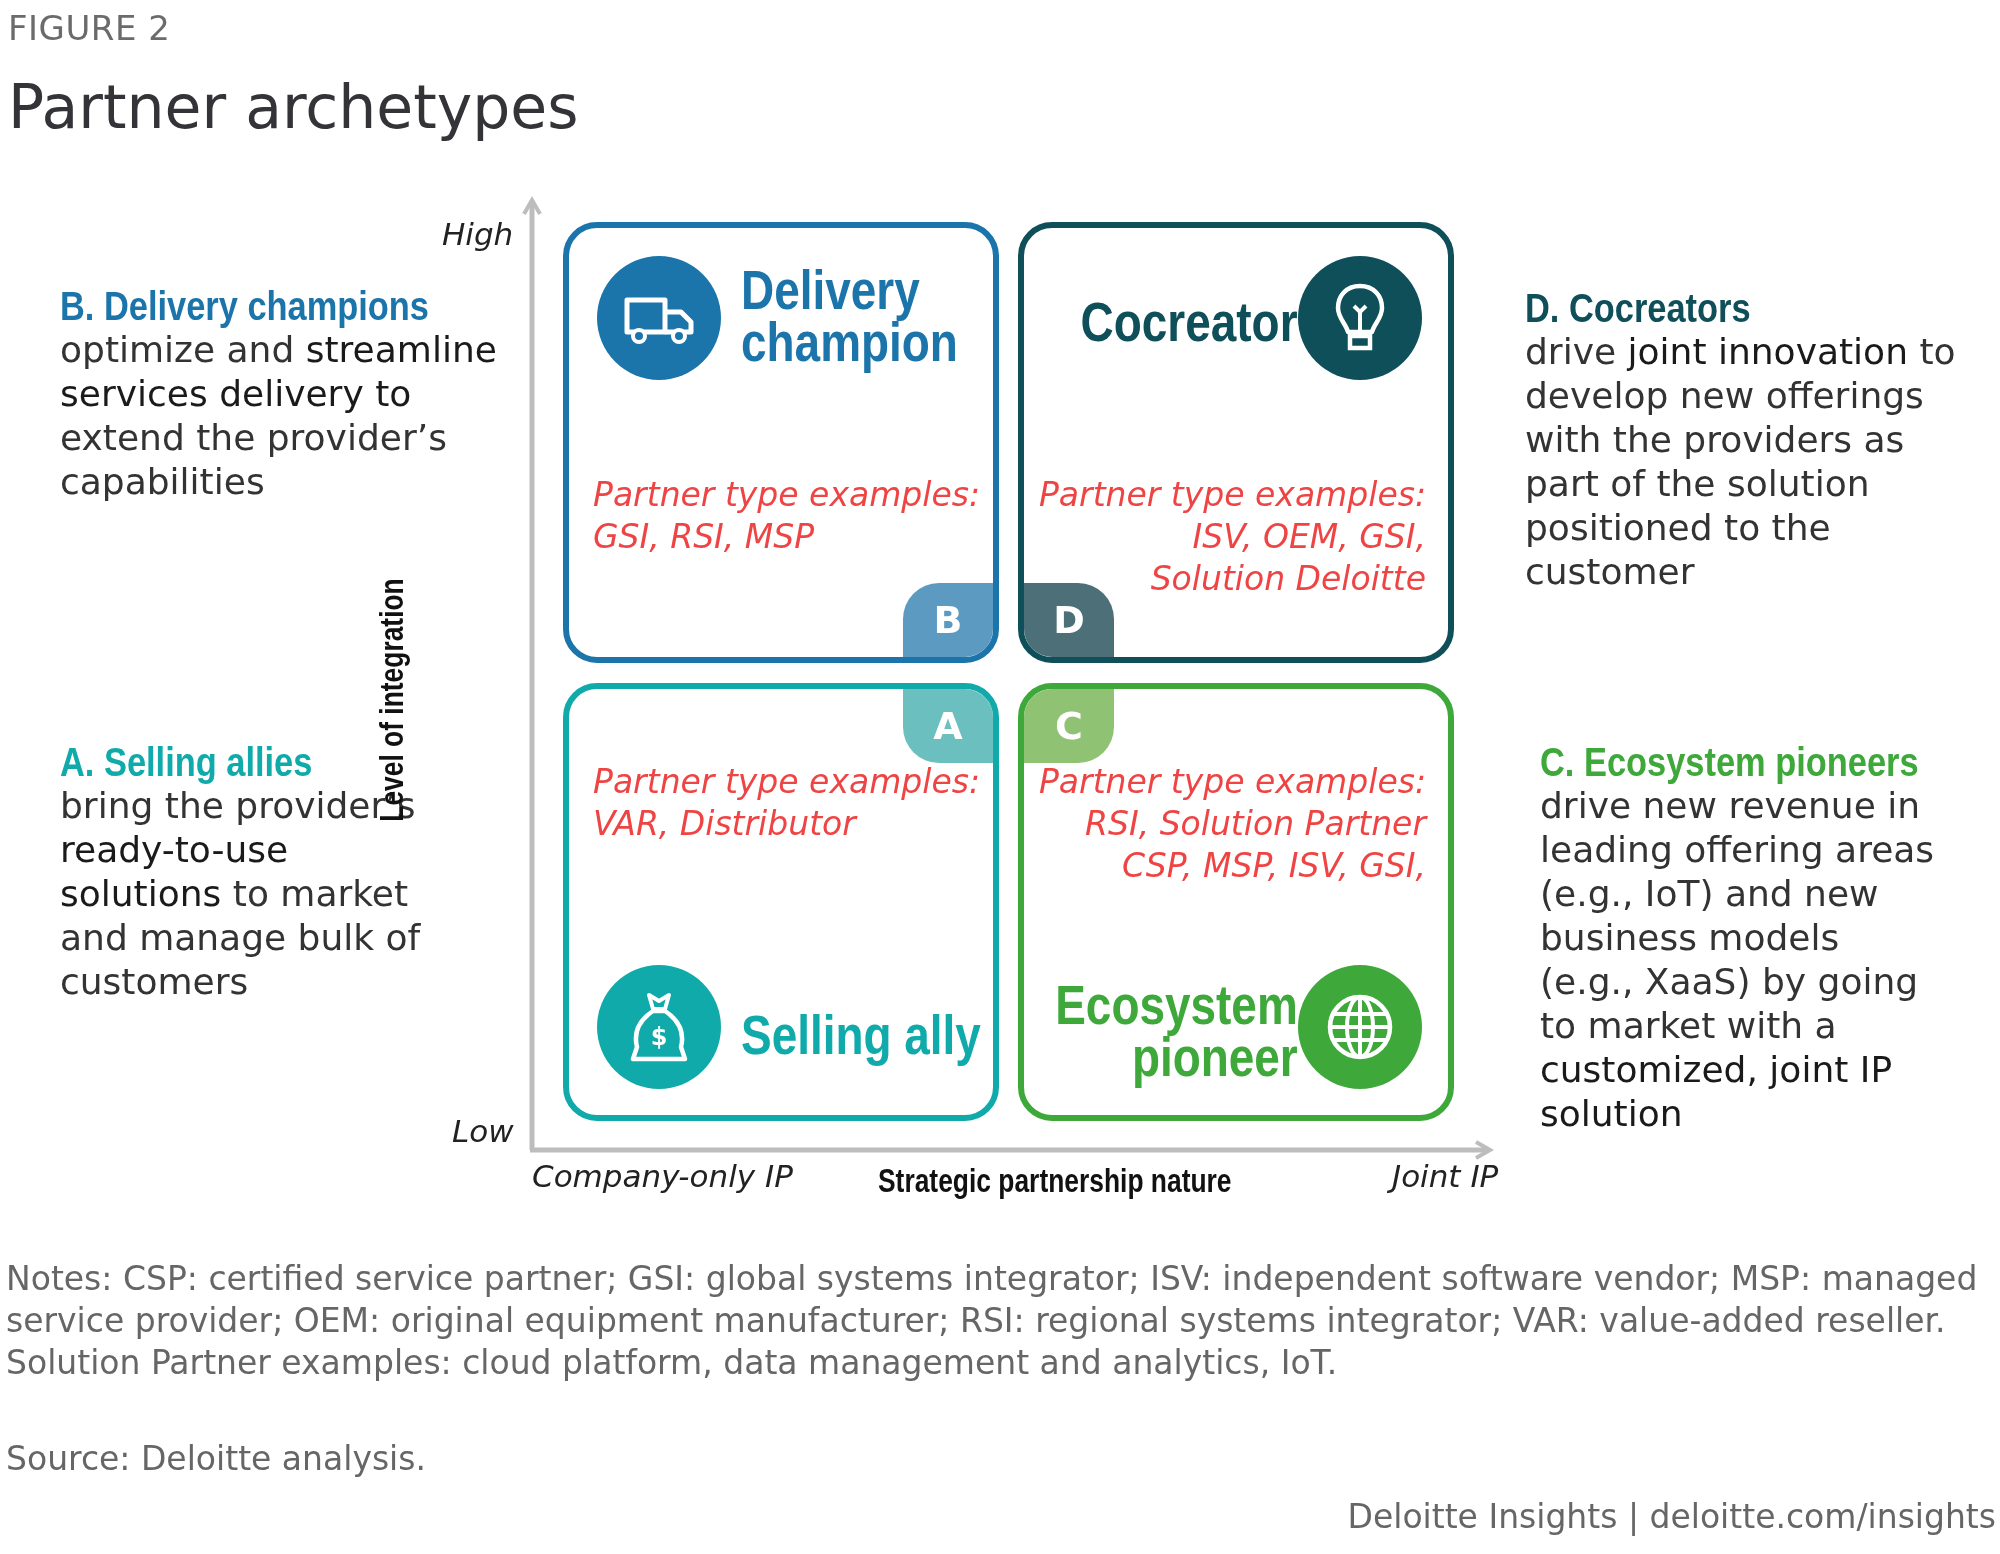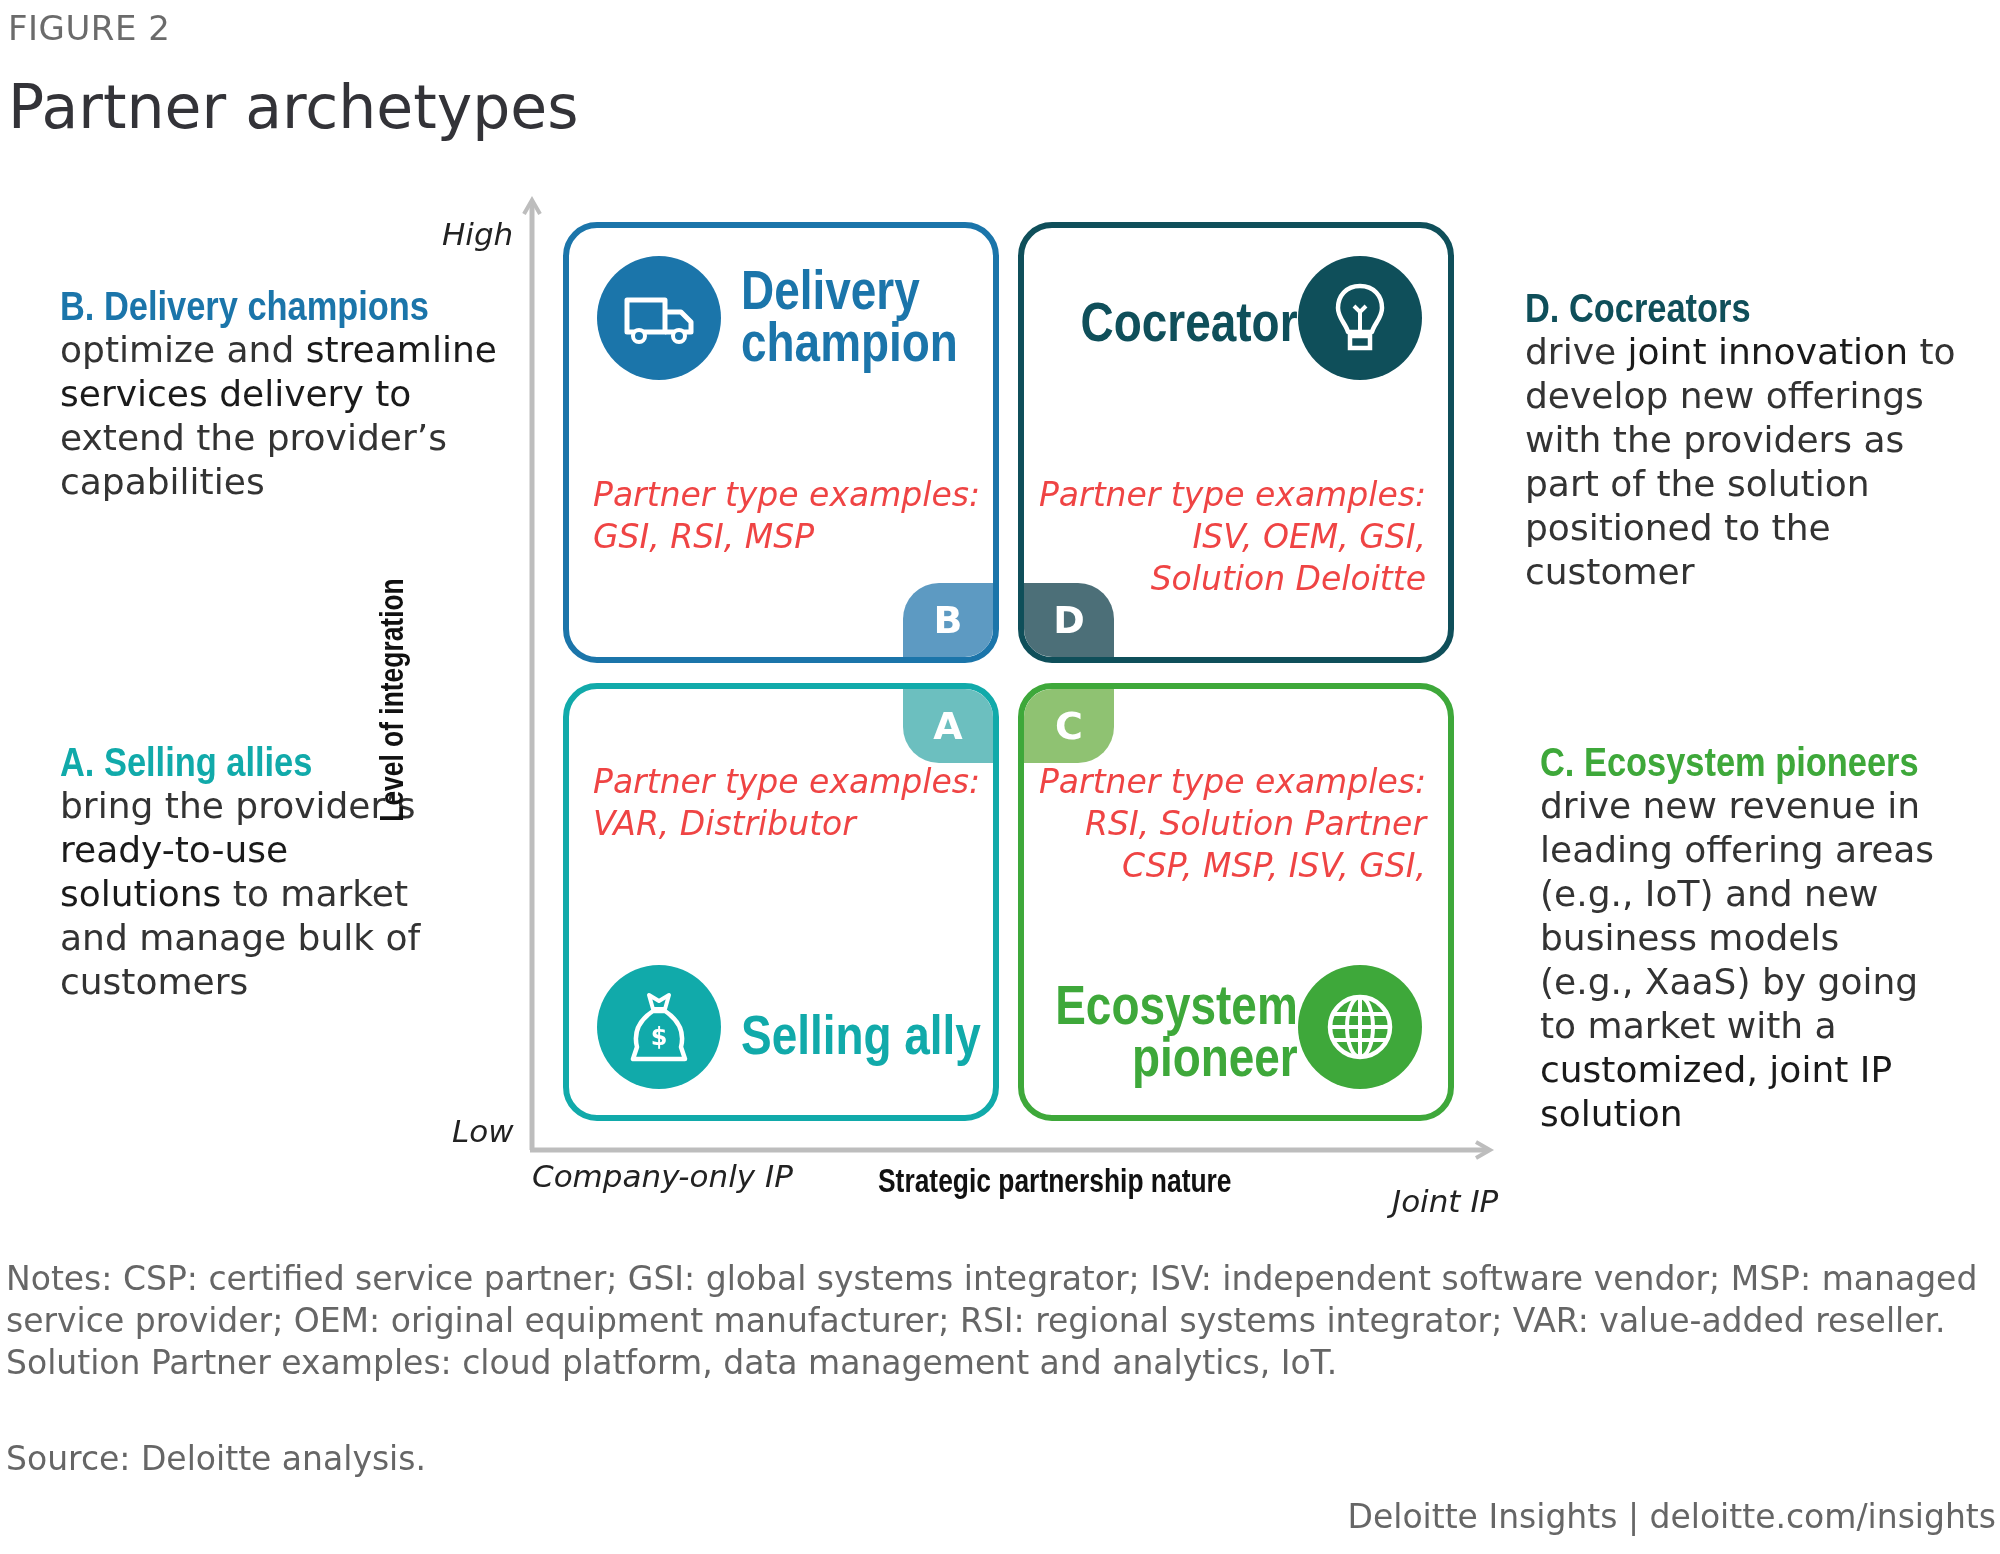--- a/index.html
+++ b/index.html
@@ -59,21 +59,21 @@
   <polyline points="24,24 32,10 40,24" fill="none" stroke="#bdbdbd" stroke-width="4"></polyline>
   <line x1="30" y1="960" x2="988" y2="960" stroke="#bdbdbd" stroke-width="5"></line>
   <polyline points="976,952 990,960 976,968" fill="none" stroke="#bdbdbd" stroke-width="4"></polyline>
 </svg>
 
 <div class="axis-lbl" style="left:442px; top:216px;">High</div>
 <div class="axis-lbl" style="left:452px; top:1113px;">Low</div>
 <div class="axis-title" style="left:392px; top:700px; transform:translate(-50%,-50%) rotate(-90deg) scaleX(0.8); transform-origin:center;">Level of integration</div>
 <div class="axis-lbl" style="left:532px; top:1158px;">Company-only IP</div>
 <div class="axis-title" style="left:878px; top:1162px; transform-origin:left;">Strategic partnership nature</div>
-<div class="axis-lbl" style="left:1392px; top:1158px;margin-top:25px;">Joint IP</div>
+<div class="axis-lbl" style="left:1392px; top:1158px;">Joint IP</div>
 
 <div class="box" style="left:563px; top:222px; width:436px; height:441px; border-color:#1b75aa; overflow:hidden;">
   <div class="icon-circle" style="left:28px; top:28px; background:#1b75aa;">
     <svg viewBox="0 0 80 80">
       <path d="M8 22 H46 V54 H8 Z" fill="none" stroke="#fff" stroke-width="5" stroke-linejoin="round"></path>
       <path d="M46 34 H62 L72 44 V54 H46" fill="none" stroke="#fff" stroke-width="5" stroke-linejoin="round"></path>
       <circle cx="20" cy="58" r="6" fill="#1b75aa" stroke="#fff" stroke-width="4"></circle>
       <circle cx="60" cy="58" r="6" fill="#1b75aa" stroke="#fff" stroke-width="4"></circle>
     </svg>
   </div>

